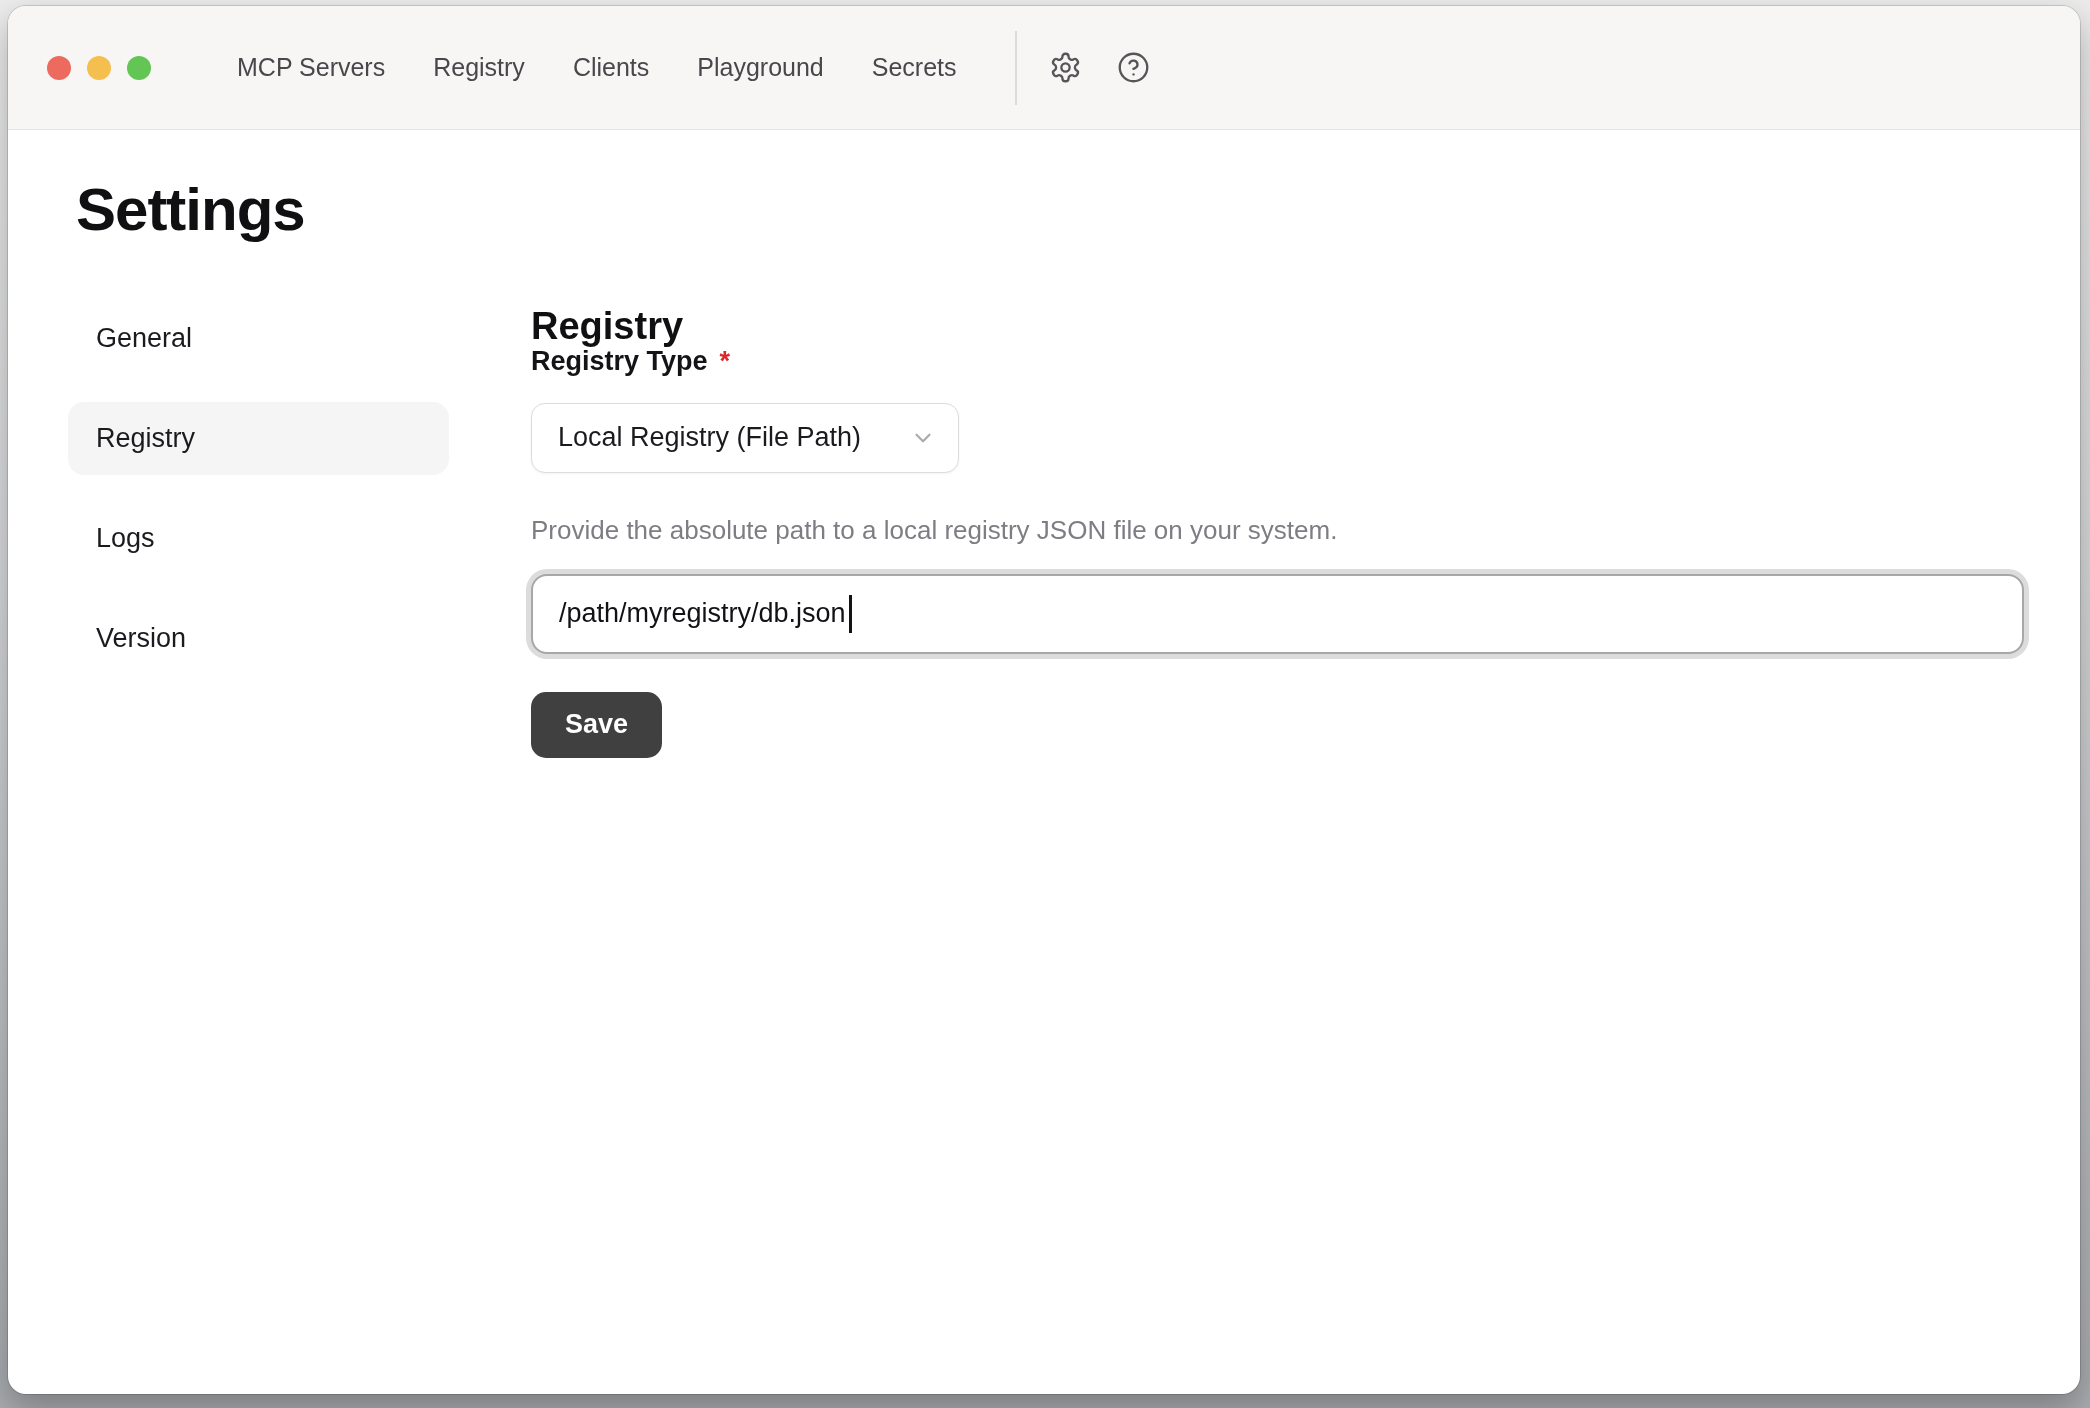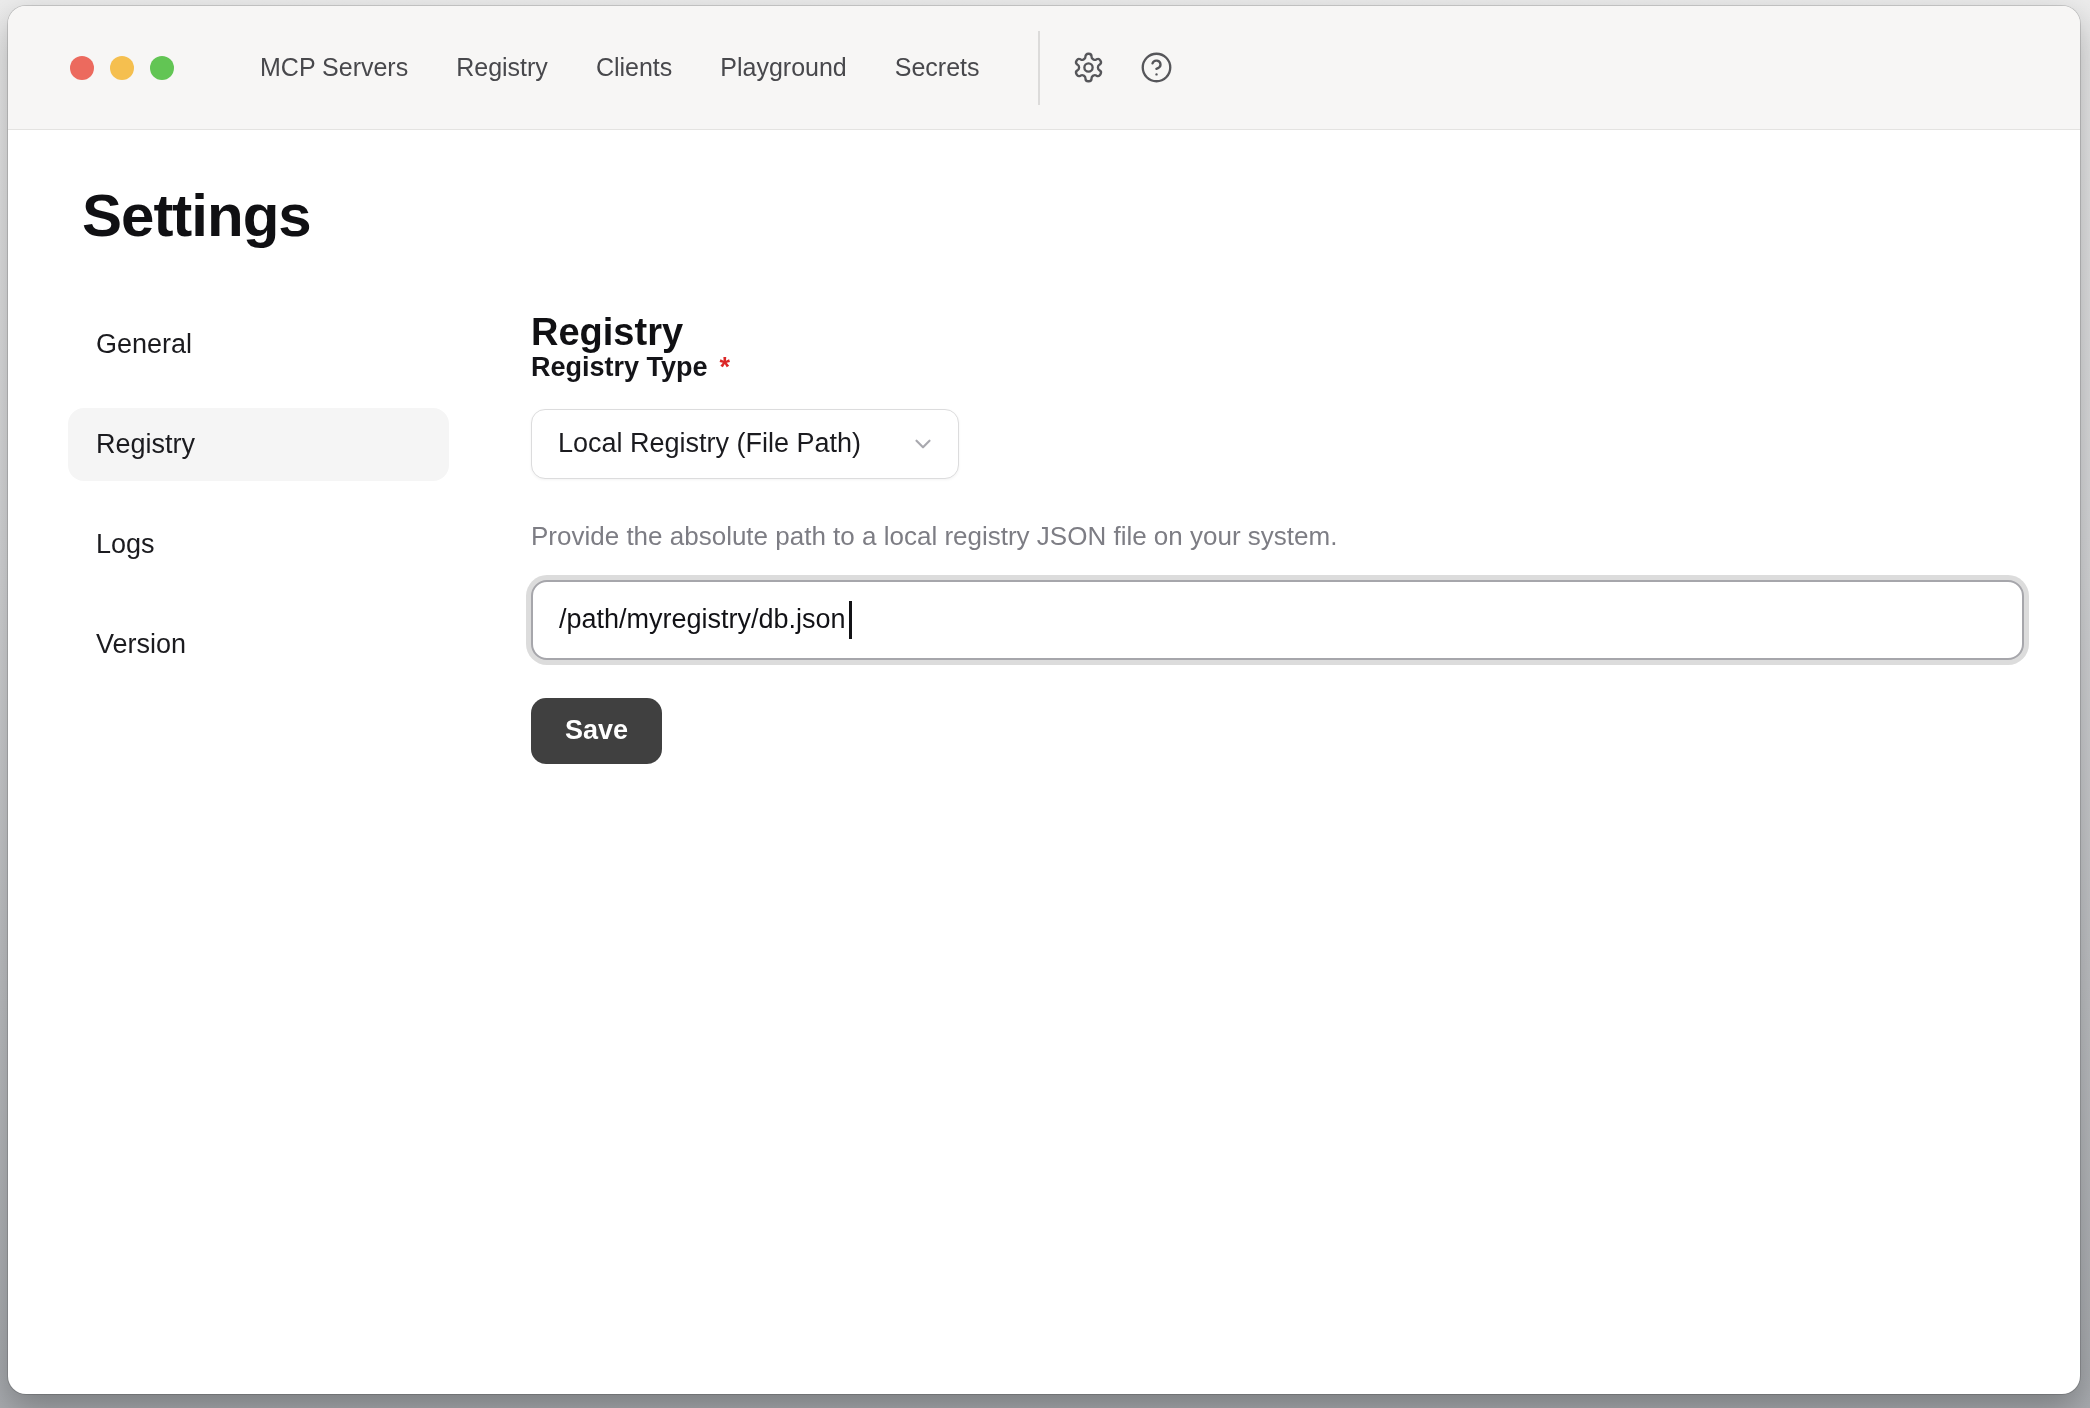--- a/index.html
+++ b/index.html
@@ -21,21 +21,21 @@
     overflow: hidden;
     display: flex; flex-direction: column;
   }
 
   
   .titlebar {
     flex: 0 0 124px;
     background: #f7f6f5;
     border-bottom: 1px solid #e4e3e1;
     display: flex; align-items: center;
-    padding-left: 62px;
+    padding-left: 39px;
     text-align: right;
   }
   .traffic { display: flex; gap: 16px; }
   .light { width: 24px; height: 24px; border-radius: 50%; }
   .light.red    { background: #ec6a5e; }
   .light.yellow { background: #f5bf4f; }
   .light.green  { background: #62c554; }
 
   .nav { display: flex; gap: 48px; margin-left: 86px; }
   .nav-item {
@@ -46,21 +46,21 @@
     width: 2px; height: 74px; background: #dcdbda; margin-left: 58px;
   }
   .tb-icons { display: flex; gap: 34px; margin-left: 32px; align-items: center; }
   .icon-btn { width: 34px; height: 34px; display: flex; align-items: center; justify-content: center; cursor: pointer; }
   .icon-btn svg { stroke: #56565a; }
 
   
   .content { padding: 42px 0 0 60px; flex: 1; }
   .page-title {
     font-size: 60px; font-weight: 800; color: #101013;
-    letter-spacing: -1px; margin: 14px; line-height: 1;
+    letter-spacing: -1px; margin: 8px; line-height: 1;
   }
 
   .body-row { display: flex; margin-top: 62px; }
 
   .sidebar { width: 381px; flex: none; }
   .side-item {
     height: 73px; border-radius: 16px;
     display: flex; align-items: center;
     padding: 0 28px; margin-bottom: 27px;
     font-size: 27px; font-weight: 500; color: #1b1b1f;

